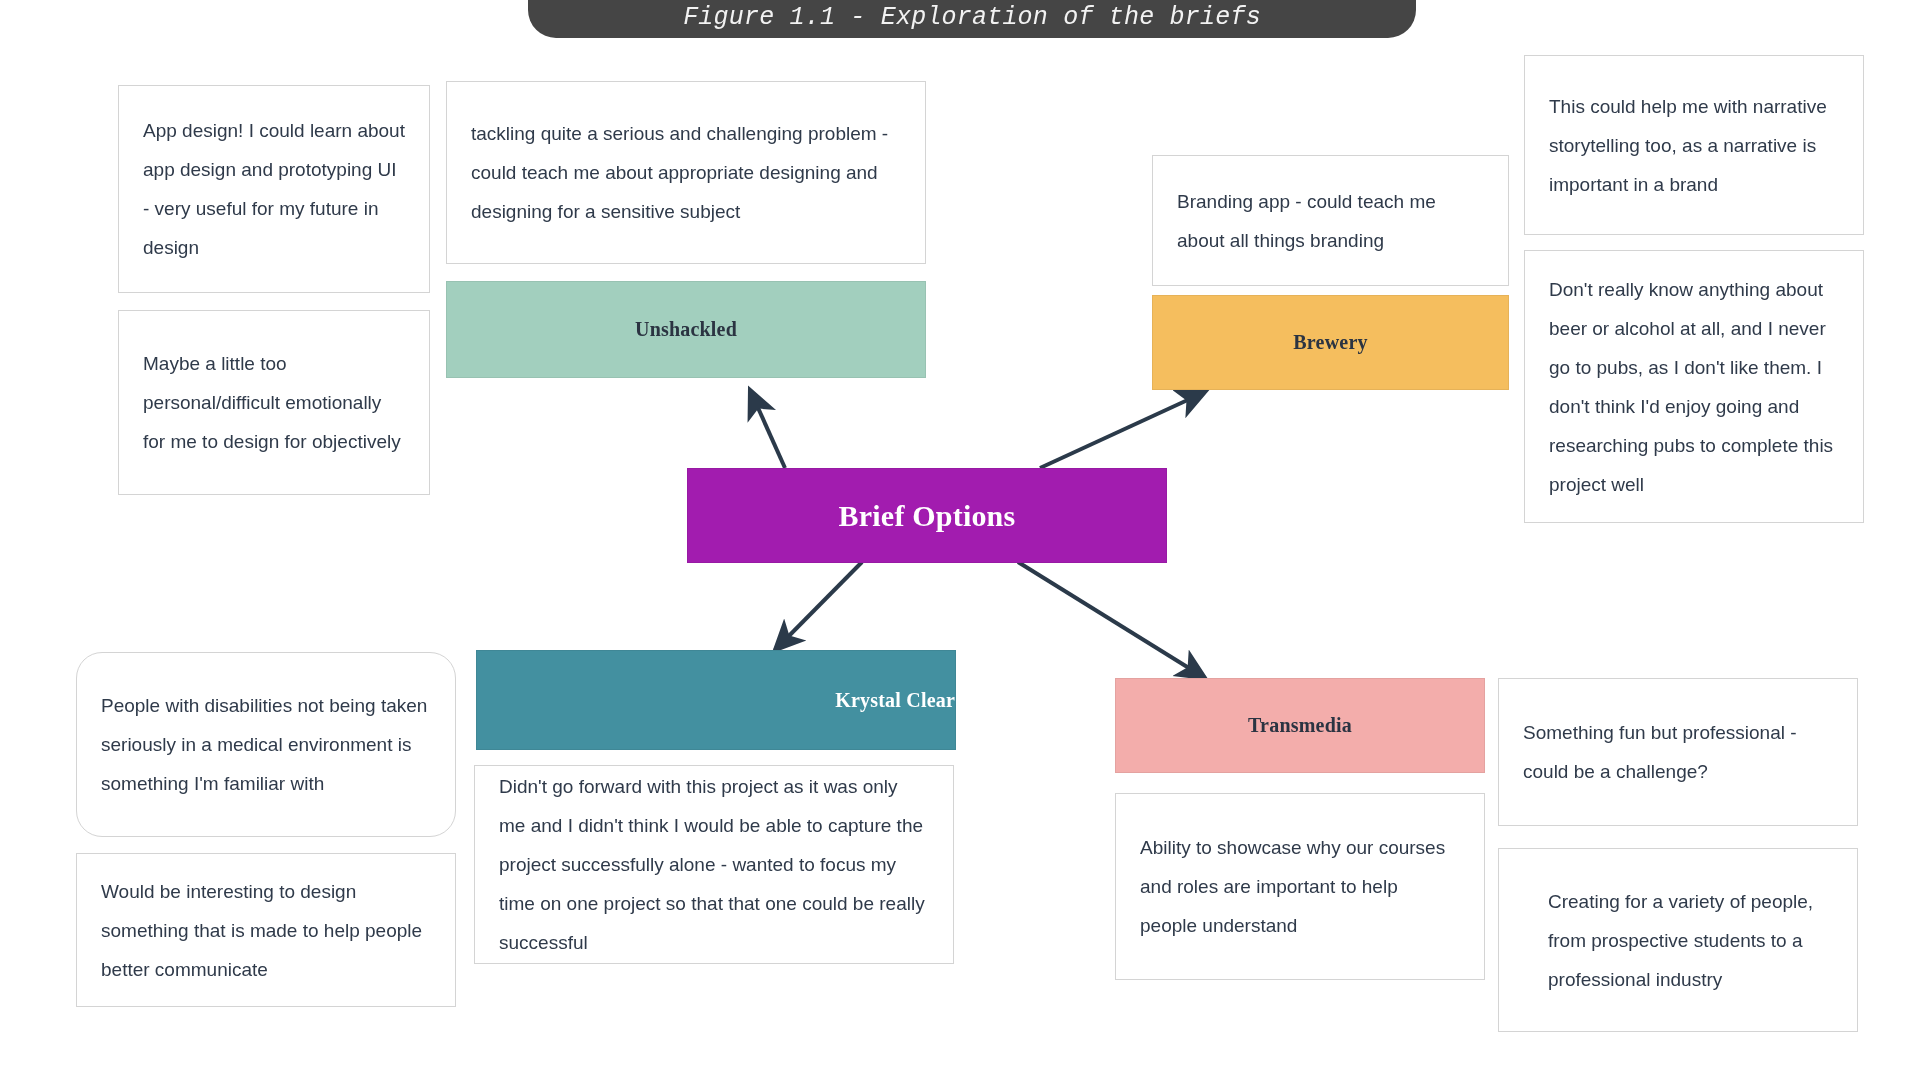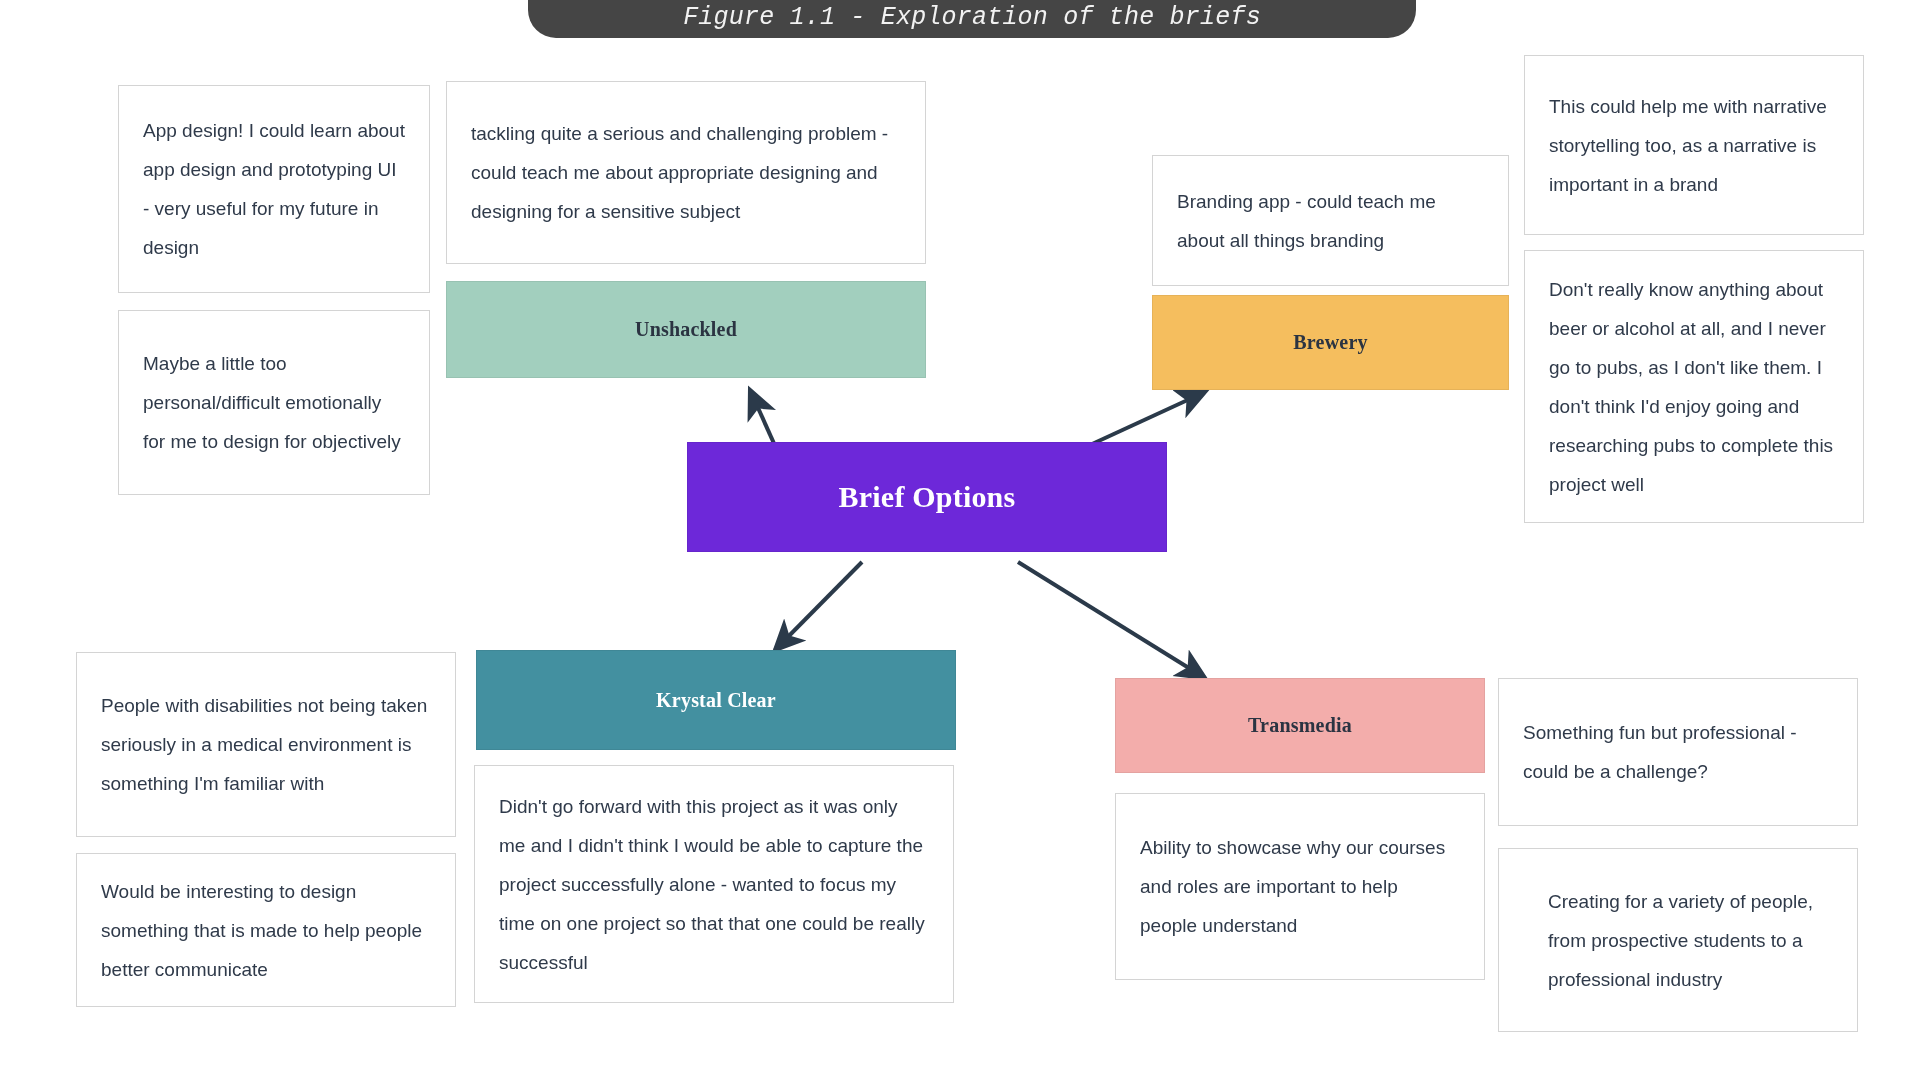--- a/index.html
+++ b/index.html
@@ -125,29 +125,29 @@
 </div>
 
 <div class="note" style="left:1524px; top:55px; width:340px; height:180px;">
   <span class="note-text">This could help me with narrative storytelling too, as a narrative is important in a brand</span>
 </div>
 
 <div class="note" style="left:1524px; top:250px; width:340px; height:273px;">
   <span class="note-text">Don't really know anything about beer or alcohol at all, and I never go to pubs, as I don't like them. I don't think I'd enjoy going and researching pubs to complete this project well</span>
 </div>
 
-<div class="note" style="left:76px; top:652px; width:380px; height:185px;">
+<div class="note" style="left:76px; top:652px; width:380px; height:185px;border-radius:26px;">
   <span class="note-text">People with disabilities not being taken seriously in a medical environment is something I'm familiar with</span>
 </div>
 
 <div class="note" style="left:76px; top:853px; width:380px; height:154px;">
   <span class="note-text">Would be interesting to design something that is made to help people better communicate</span>
 </div>
 
-<div class="note" style="left:474px; top:765px; width:480px; height:238px;">
+<div class="note" style="left:474px; top:765px; width:480px; height:199px;">
   <span class="note-text">Didn't go forward with this project as it was only me and I didn't think I would be able to capture the project successfully alone - wanted to focus my time on one project so that that one could be really successful</span>
 </div>
 
 <div class="note" style="left:1115px; top:793px; width:370px; height:187px;">
   <span class="note-text">Ability to showcase why our courses and roles are important to help people understand</span>
 </div>
 
 <div class="note" style="left:1498px; top:678px; width:360px; height:148px;">
   <span class="note-text">Something fun but professional - could be a challenge?</span>
 </div>
@@ -157,23 +157,23 @@
 </div>
 
 <div class="node" id="node-unshackled" style="left:446px; top:281px; width:480px; height:97px; background:#a2cfbe; color:#2b3442;">
   <span class="node-label">Unshackled</span>
 </div>
 
 <div class="node" id="node-brewery" style="left:1152px; top:295px; width:357px; height:95px; background:#f5be5e; color:#2b3442;">
   <span class="node-label">Brewery</span>
 </div>
 
-<div class="node" id="node-center" style="left:687px; top:442px; width:480px; height:110px; background:#6d28d9; color:#ffffff;">
+<div class="node" id="node-center" style="left:687px; top:468px; width:480px; height:95px; background:#a21caf; color:#ffffff;">
   <span class="node-label">Brief Options</span>
 </div>
 
-<div class="node" id="node-krystal-clear" style="left:476px; top:650px; width:480px; height:100px; background:#4390a0; color:#ffffff;">
+<div class="node" id="node-krystal-clear" style="left:476px; top:650px; width:480px; height:100px; background:#4390a0; color:#ffffff;justify-content:flex-end;">
   <span class="node-label">Krystal Clear</span>
 </div>
 
 <div class="node" id="node-transmedia" style="left:1115px; top:678px; width:370px; height:95px; background:#f3adab; color:#2b3442;">
   <span class="node-label">Transmedia</span>
 </div>
 
 </body></html>

